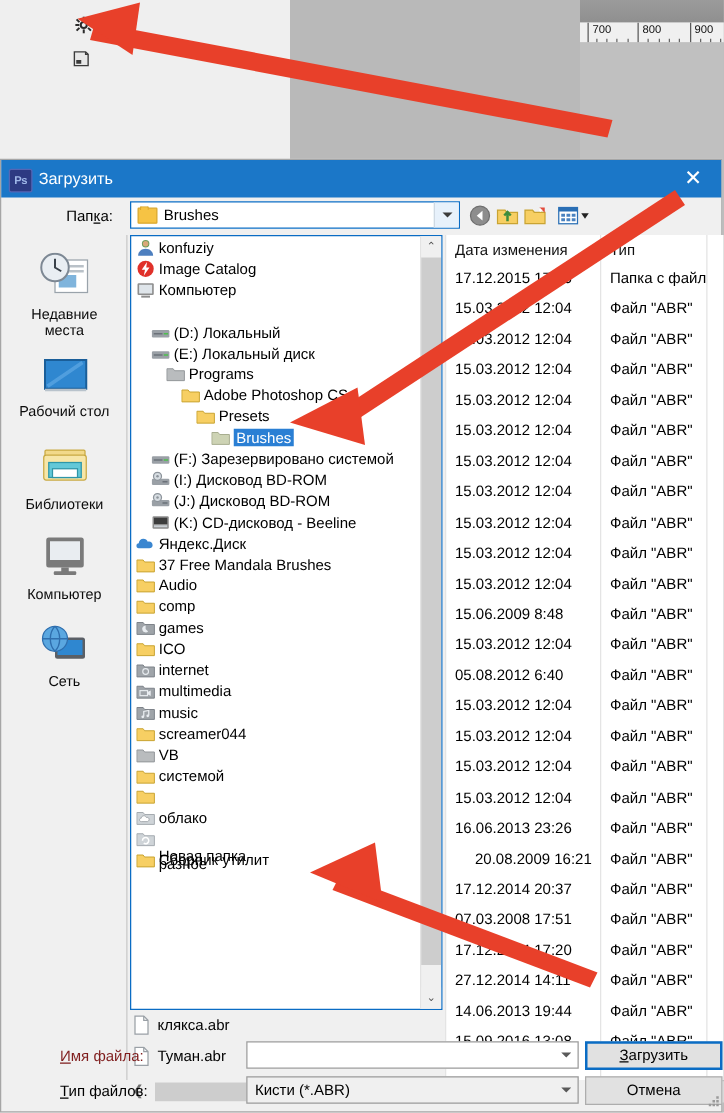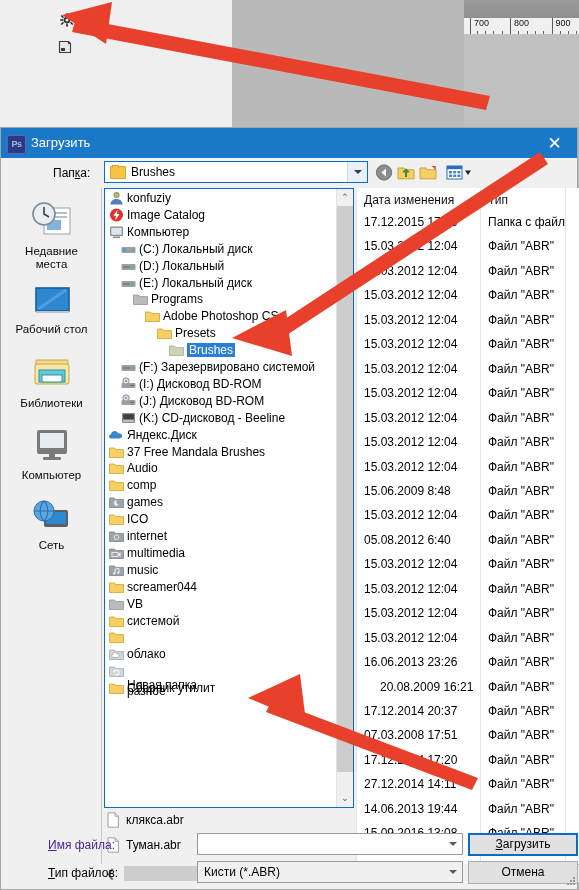--- a/index.html
+++ b/index.html
@@ -65,21 +65,21 @@
   .lcolsep{position:absolute;top:0;width:1px;height:676px;background:#e4e4e4;}
   .lhead{position:absolute;top:5px;font-size:12px;color:#111;}
   .lrow{position:absolute;font-size:12px;color:#000;white-space:nowrap;}
 
   
   #hscroll{position:absolute;left:101px;top:737px;width:477px;height:17px;background:#f0f0f0;}
   #hscroll .ha{position:absolute;top:0;width:17px;height:17px;color:#6f6f6f;font-size:11px;line-height:17px;text-align:center;}
   #hscroll .hthumb{position:absolute;left:22px;top:1px;width:337px;height:15px;background:#cdcdcd;}
 
   
-  #fname-label{position:absolute;left:48px;top:838px;font-size:12px;color:#4c1d95;}
+  #fname-label{position:absolute;left:48px;top:838px;font-size:12px;color:#7f1d1d;}
   #ftype-label{position:absolute;left:48px;top:866px;font-size:12px;color:#000;}
   .combo{position:absolute;height:22px;box-sizing:border-box;border:1px solid #9a9a9a;background:#fff;}
   .combo .ctext{position:absolute;left:6px;top:3px;font-size:12px;color:#000;}
   .combo .carrow{position:absolute;right:5px;top:8px;border-left:4px solid transparent;border-right:4px solid transparent;border-top:4px solid #5a5a5a;}
   #fname-combo{left:197px;top:833px;width:266px;}
   #ftype-combo{left:197px;top:861px;width:266px;background:#f0f0f0;}
   .btn{position:absolute;width:110px;height:23px;background:#e1e1e1;border:1px solid #adadad;box-sizing:border-box;
        font-size:12px;color:#000;text-align:center;line-height:21px;}
   #load-btn{left:468px;top:833px;border:2px solid #0a6cc4;background:#e1e1e1;line-height:19px;}
   #cancel-btn{left:468px;top:861px;}
@@ -268,28 +268,20 @@
           </svg></span>
         <span class="tlabel" style="left: 22px;">Image Catalog</span>
       </div>
       <div class="trow" style="top: 34.8px;">
         <span class="tico" style="left: 4px;"><svg width="15" height="14" viewBox="0 0 15 14">
             <rect x="1" y="1.5" width="13" height="9.5" rx="1" fill="#8d8d8d"></rect>
             <rect x="2.3" y="2.8" width="10.4" height="7" fill="#dfe5ea"></rect>
             <rect x="4" y="11.5" width="7" height="1.6" fill="#8d8d8d"></rect>
           </svg></span>
         <span class="tlabel" style="left: 22px;">Компьютер</span>
-      </div>
-      <div class="trow" style="top: 51.7px;">
-        <span class="tico" style="left: 16px;"><svg width="15" height="14" viewBox="0 0 15 14">
-            <rect x="0.5" y="5" width="14" height="6" rx="1" fill="#9aa0a6"></rect>
-            <rect x="1.5" y="6.3" width="3.4" height="3.4" fill="#4d9fd8"></rect>
-            <rect x="10" y="7.4" width="3.5" height="1.2" fill="#4cc04c"></rect>
-          </svg></span>
-        <span class="tlabel" style="left: 34px;">(C:) Локальный диск</span>
       </div>
       <div class="trow" style="top: 68.6px;">
         <span class="tico" style="left: 16px;"><svg width="15" height="14" viewBox="0 0 15 14">
             <rect x="0.5" y="5" width="14" height="6" rx="1" fill="#9aa0a6"></rect>
             <rect x="2" y="7.4" width="7" height="1.2" fill="#6b7179"></rect>
             <rect x="10" y="7.4" width="3.5" height="1.2" fill="#4cc04c"></rect>
           </svg></span>
         <span class="tlabel" style="left: 34px;">(D:) Локальный</span>
       </div>
       <div class="trow" style="top: 85.5px;">

